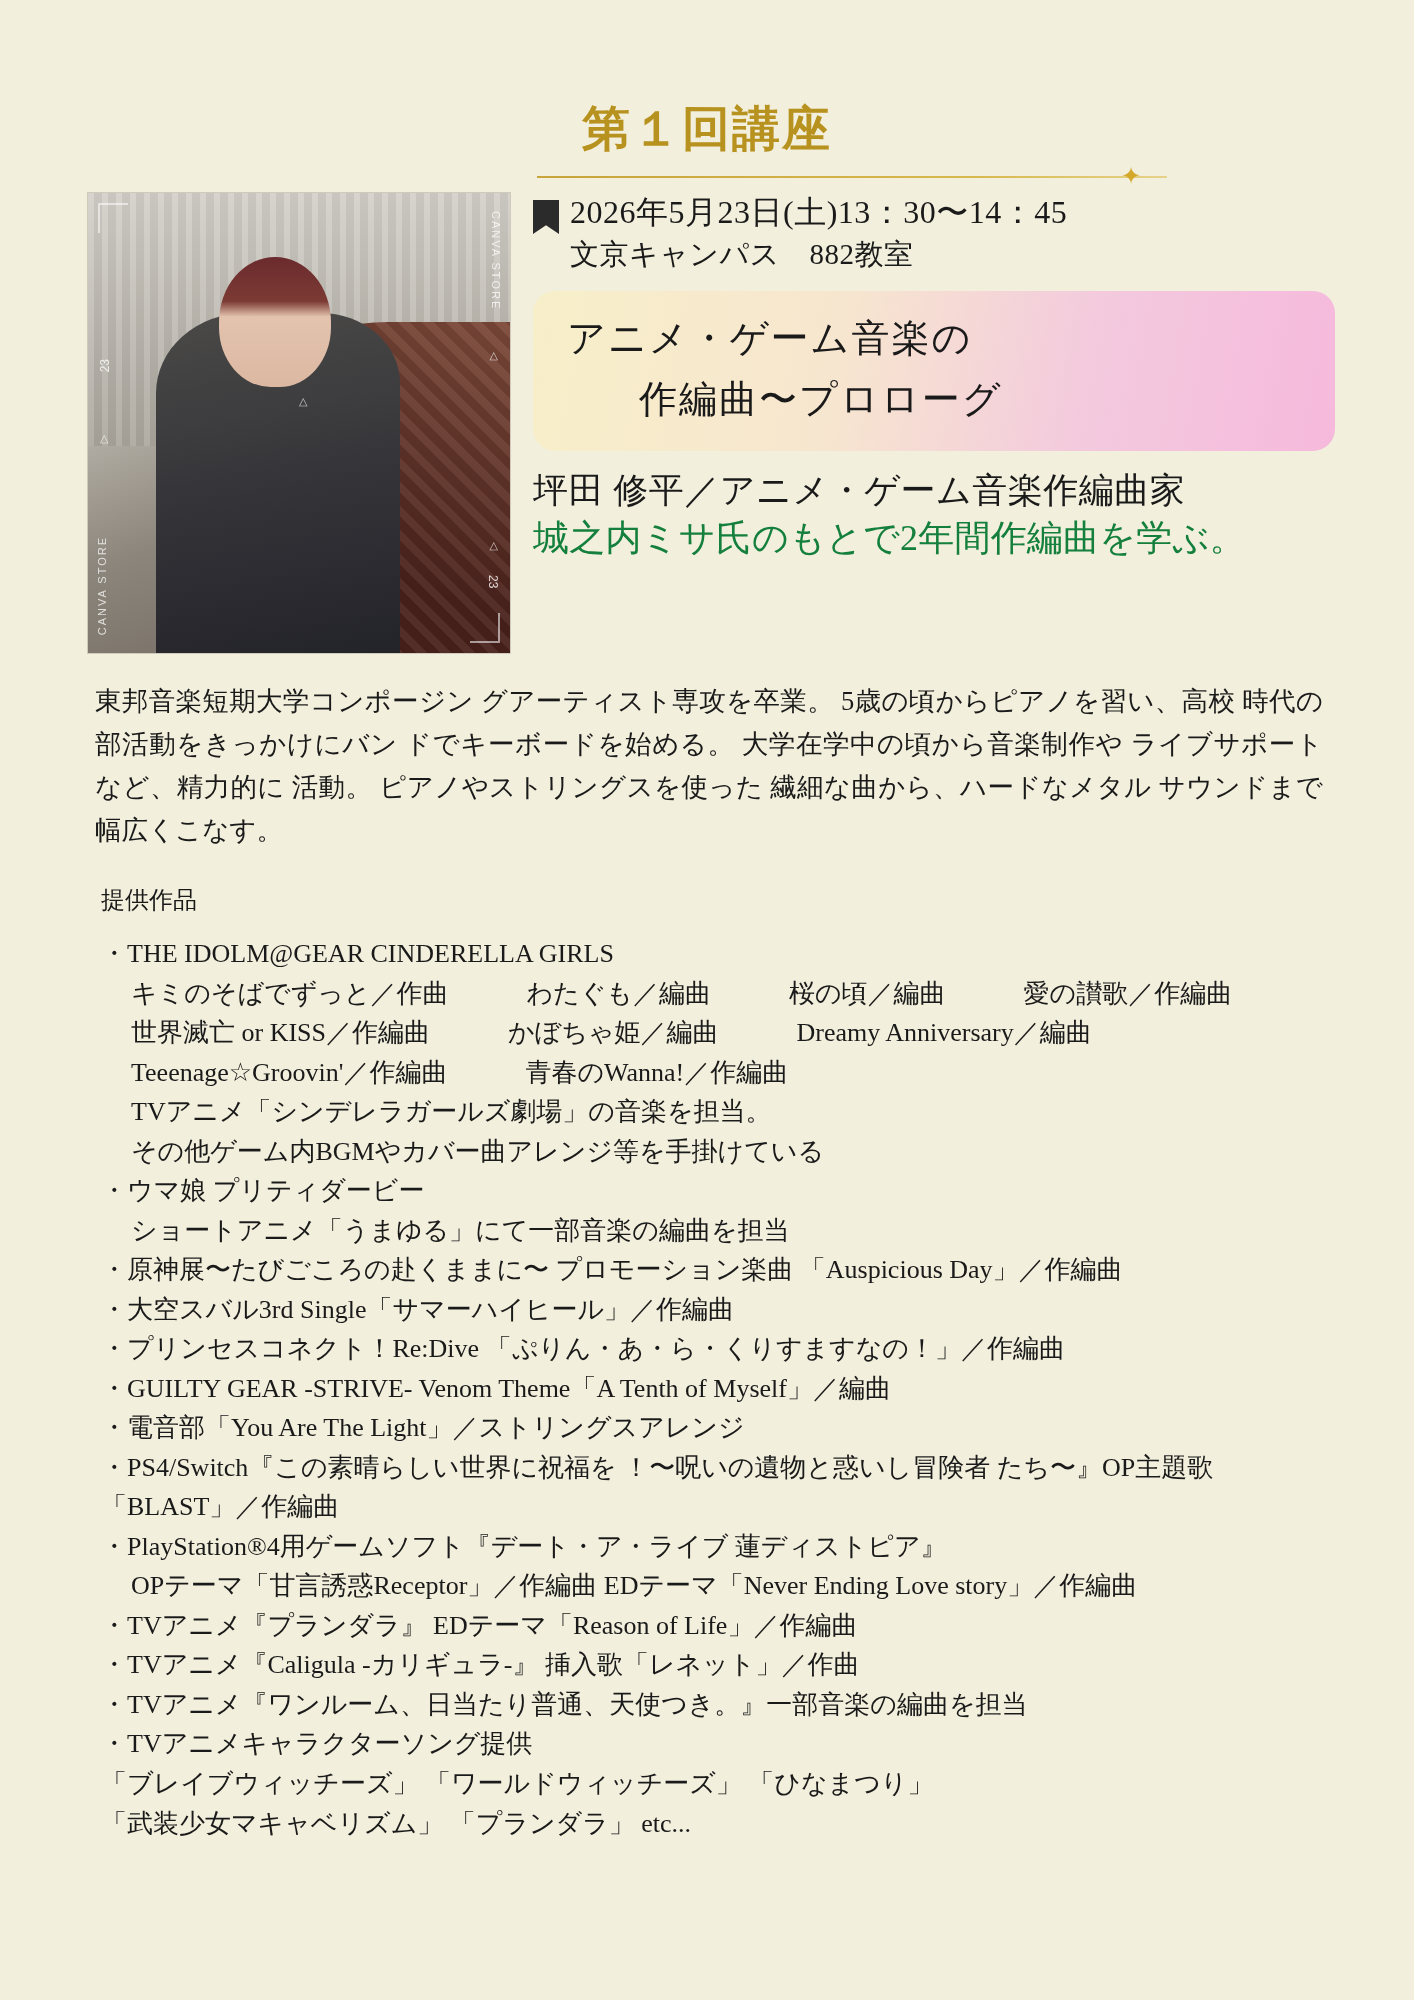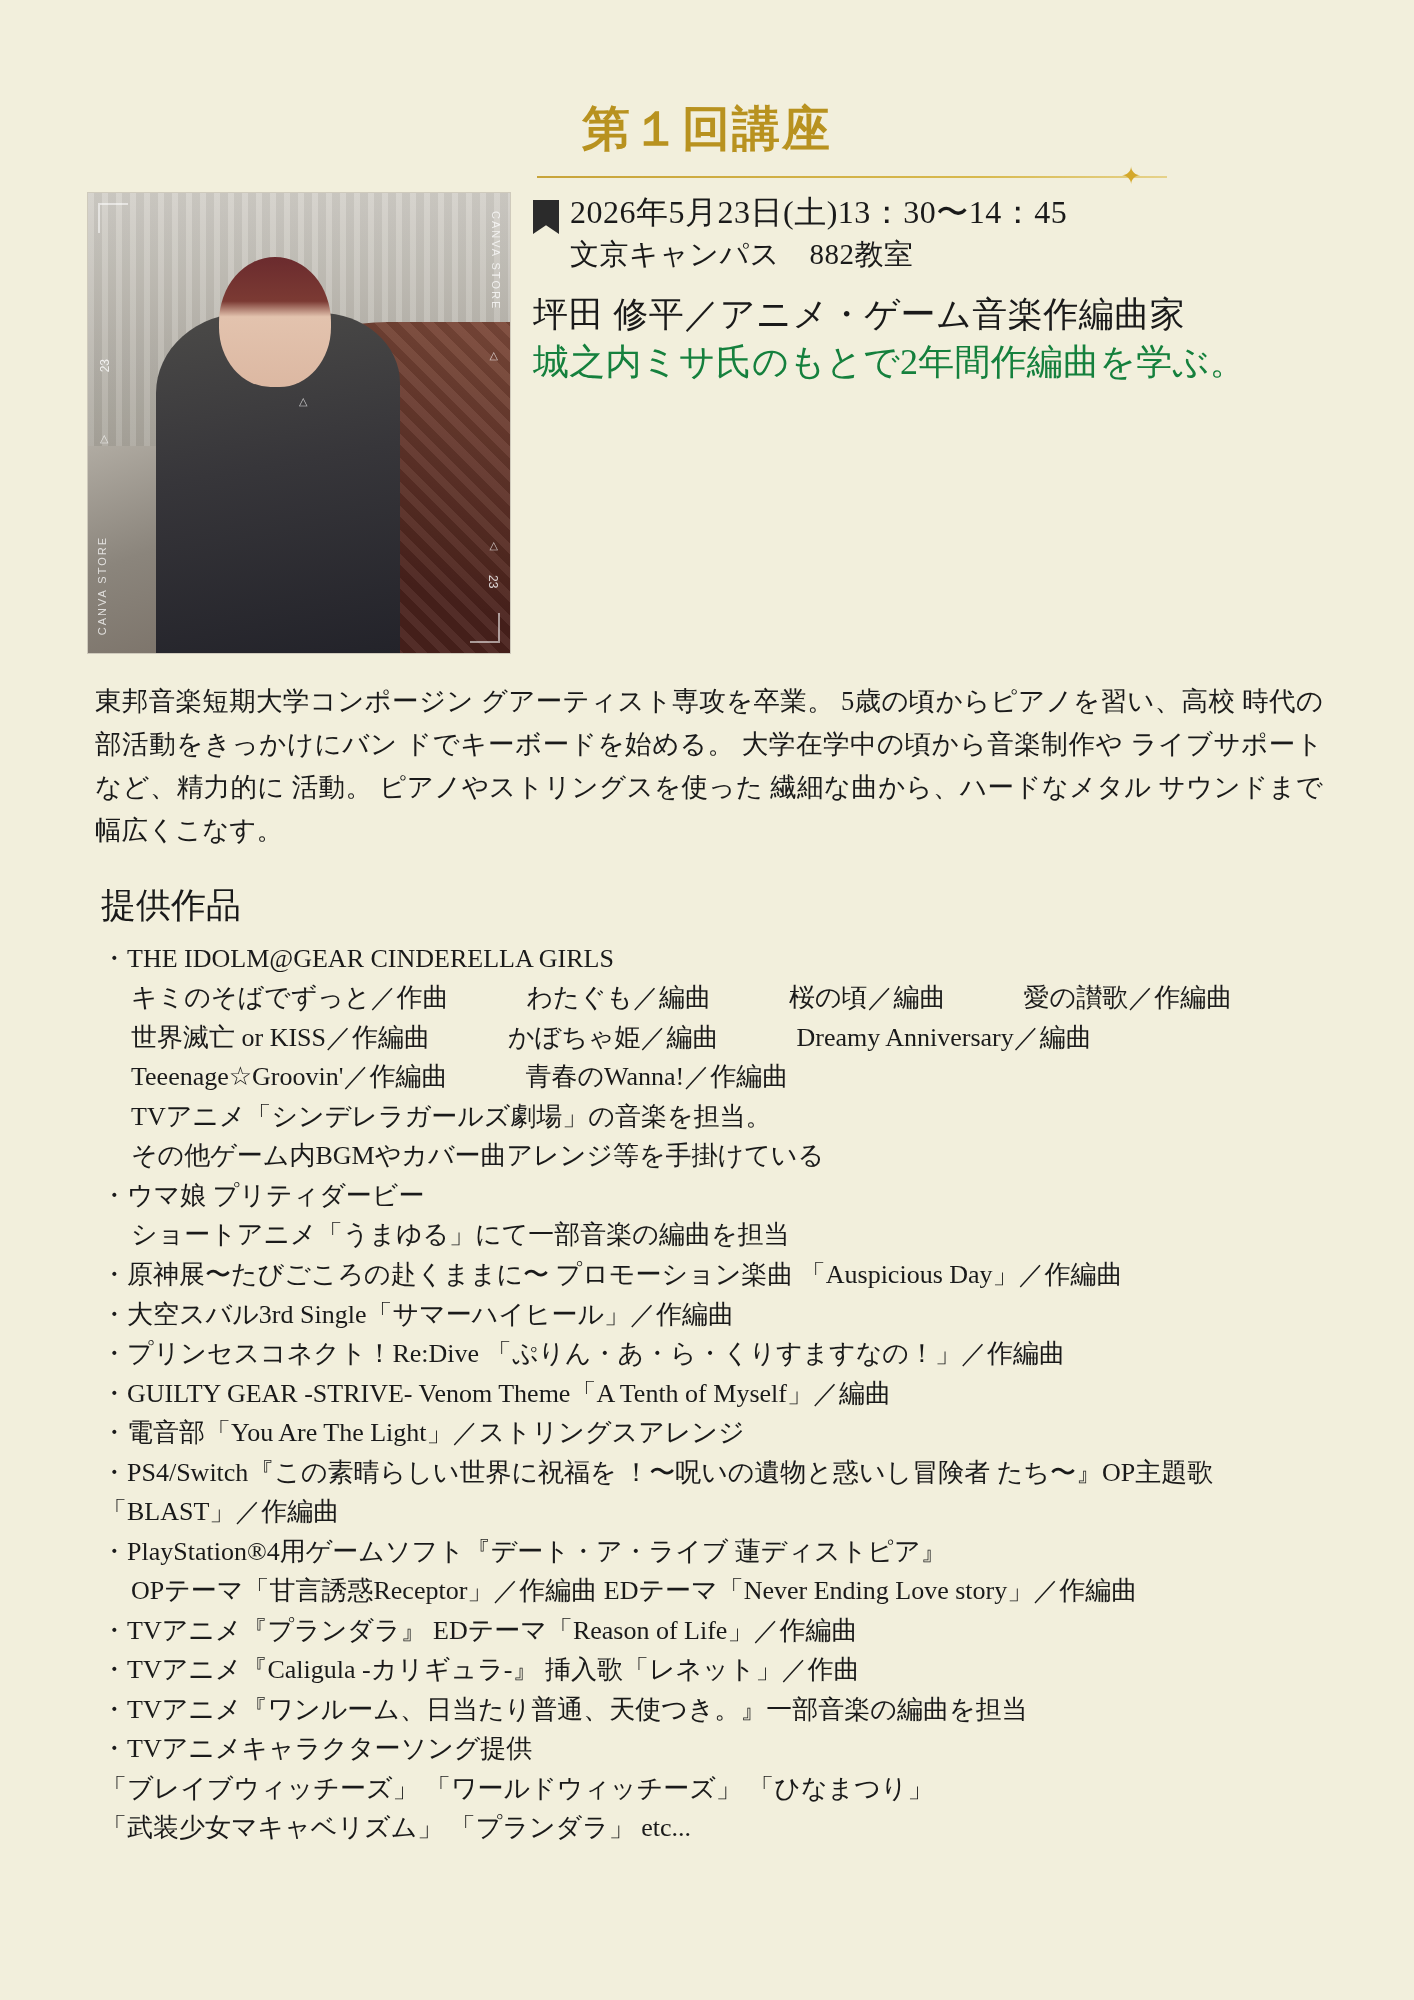--- a/index.html
+++ b/index.html
@@ -242,23 +242,22 @@
     font-size: 26.5px;
     line-height: 1.62;
     text-align: justify;
   }
   .works {
     margin: 30px 74px 0 84px;
     font-size: 26px;
     line-height: 1.52;
   }
   .works-heading {
-    font-size: 35px;
-    margin-bottom: 4px;
-    font-family: Liberation Mono, monospace;
+    font-size: 24px;
+    margin-bottom: 16px;
   }
   .works ul {
     list-style: none;
     margin: 0;
     padding: 0;
   }
   .works li {
     margin: 0;
     padding: 0;
   }
@@ -309,20 +308,24 @@
 
     <div class="info">
       <div class="datetime-row">
         <div class="bookmark-icon"></div>
         <div>
           <div class="datetime">2026年5月23日(土)13：30〜14：45</div>
           <div class="venue">文京キャンパス　882教室</div>
         </div>
       </div>
 
+      <div class="title-band">
+        <div class="title-line1">アニメ・ゲーム音楽の</div>
+        <div class="title-line2">作編曲〜プロローグ</div>
+      </div>
 
       <div class="speaker">坪田 修平／アニメ・ゲーム音楽作編曲家</div>
       <div class="speaker-note">城之内ミサ氏のもとで2年間作編曲を学ぶ。</div>
     </div>
   </div>
 
   <div class="bio">東邦音楽短期大学コンポージン グアーティスト専攻を卒業。 5歳の頃からピアノを習い、高校 時代の部活動をきっかけにバン ドでキーボードを始める。 大学在学中の頃から音楽制作や ライブサポートなど、精力的に 活動。 ピアノやストリングスを使った 繊細な曲から、ハードなメタル サウンドまで幅広くこなす。</div>
 
   <div class="works">
     <div class="works-heading">提供作品</div>

